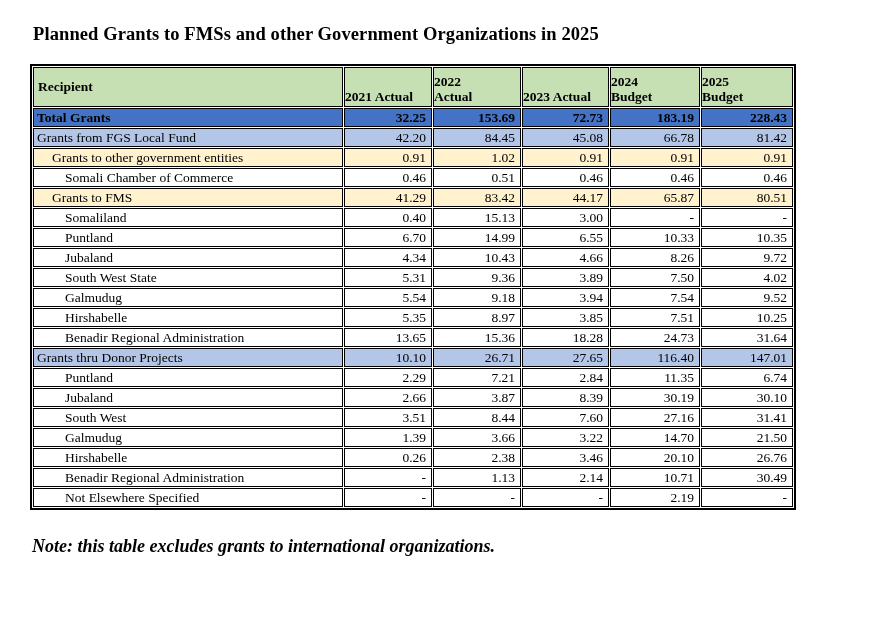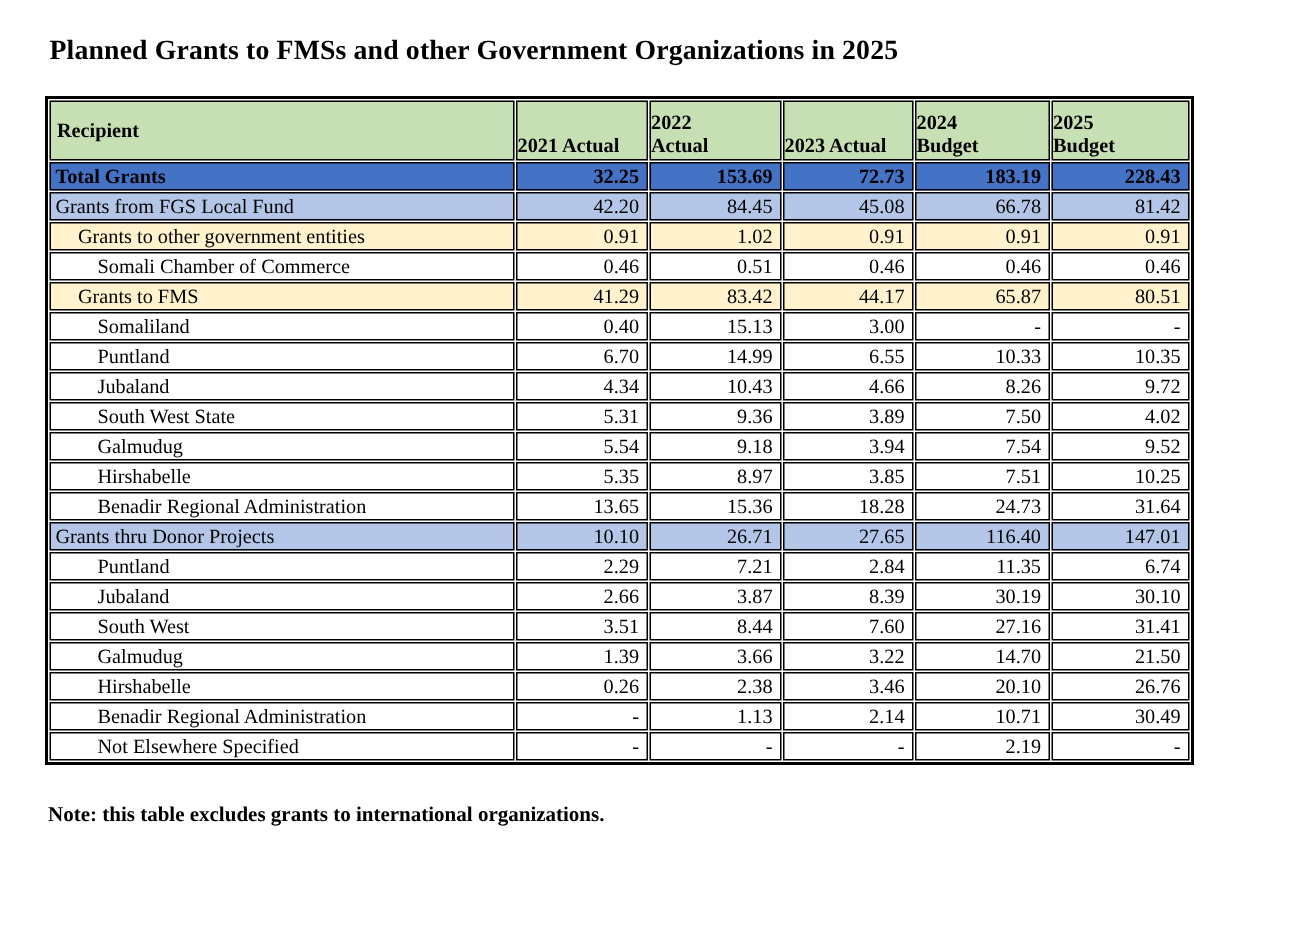--- a/index.html
+++ b/index.html
@@ -54,21 +54,21 @@
   .grants-table td.label{text-align:left;padding-left:3px;}
   .grants-table td.label.indent-1{padding-left:18px;}
   .grants-table td.label.indent-2{padding-left:31px;}
   .grants-table td.num{text-align:right;padding-right:5px;}
   .grants-table tr.total td{background:var(--blue-strong);font-weight:bold;}
   .grants-table tr.blue td{background:var(--blue-light);}
   .grants-table tr.cream td{background:var(--cream);}
   .grants-table tr.plain td{background:#ffffff;}
   .table-note{
     position:absolute;left:32px;top:536px;
-    font-size:14px;font-weight:bold;
+    font-size:18px;font-weight:bold;font-style:italic;
     white-space:nowrap;
   }
 </style>
 </head>
 <body>
 
 <div class="page">
 
   <h1 class="doc-title">Planned Grants to FMSs and other Government Organizations in 2025</h1>
 

